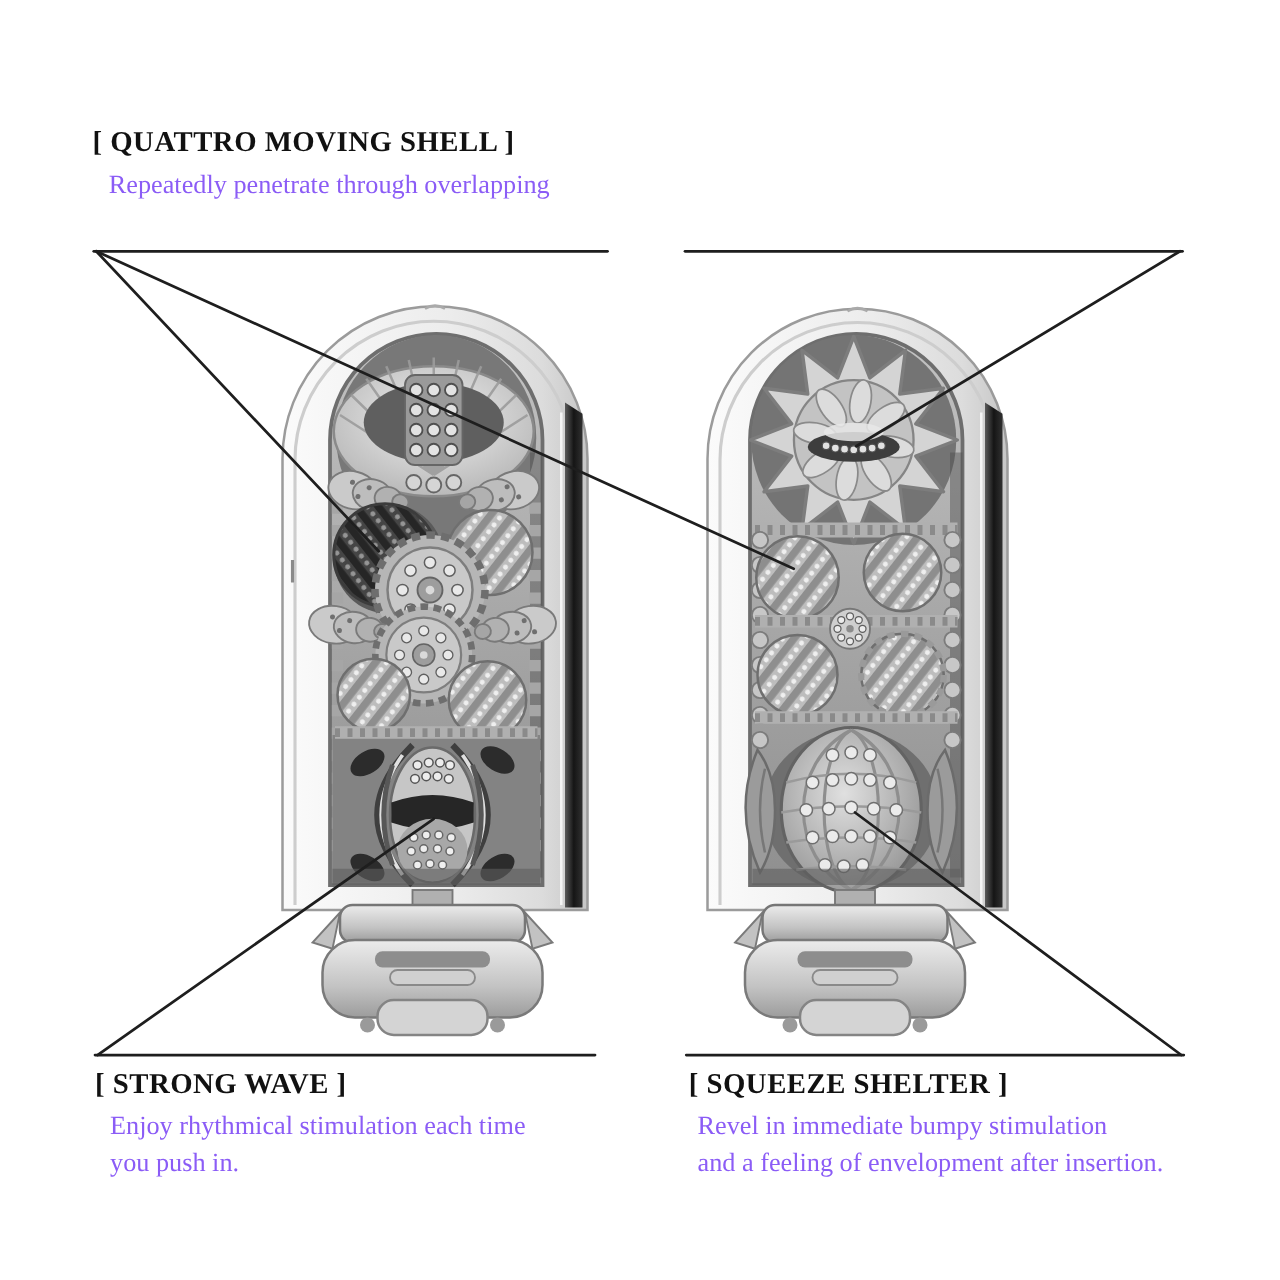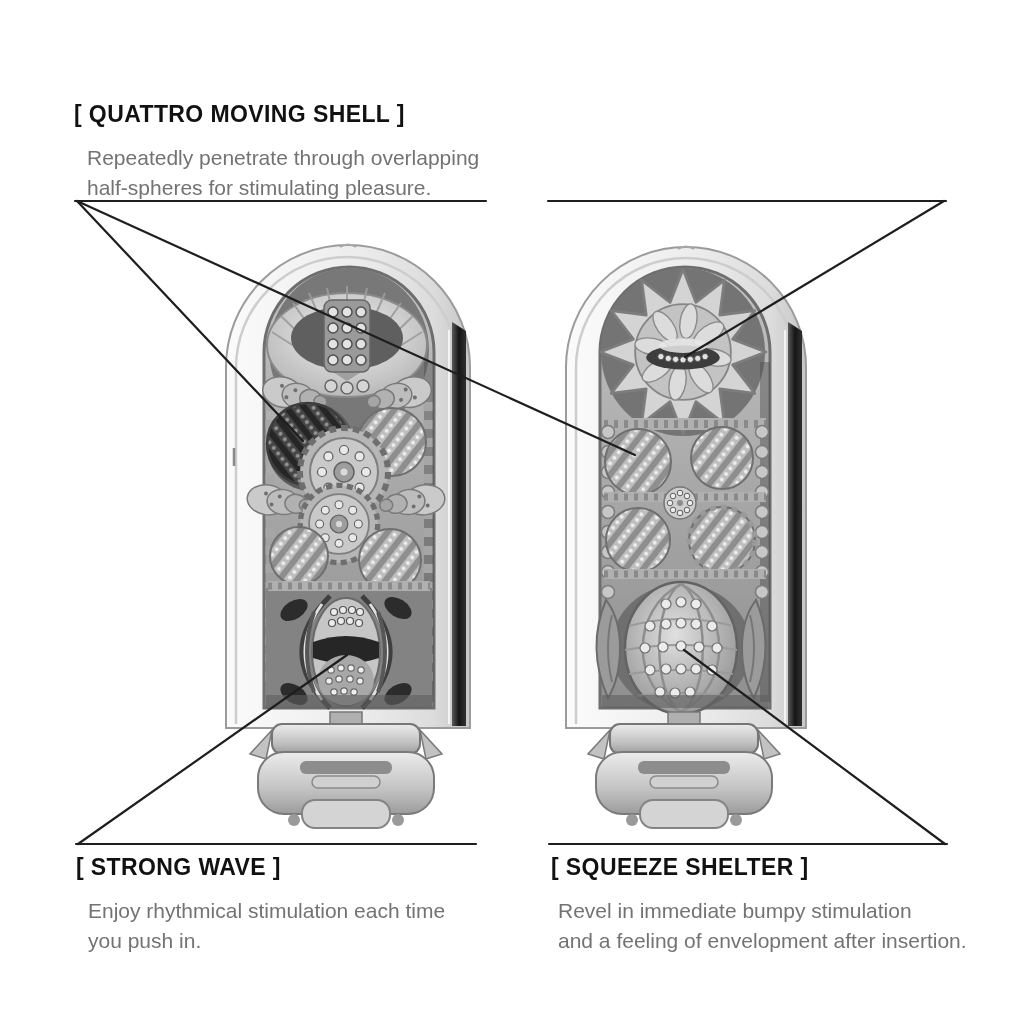--- a/index.html
+++ b/index.html
@@ -1,21 +1,21 @@
 <!DOCTYPE html>
 <html><head>
 <meta charset="utf-8">
 <style>
   html,body{margin:0;padding:0;background:#ffffff;}
   .stage{position:relative;width:1012px;height:1024px;background:#ffffff;overflow:hidden;
-         font-family:Liberation Sans, sans-serif;color:#111;}
+         font-family:Liberation Serif, serif;color:#111;}
   .stage svg{position:absolute;left:0;top:0;}
   .ann{position:absolute;}
   .ann-title{font-size:23px;font-weight:700;letter-spacing:.4px;white-space:nowrap;color:#111;}
-  .ann-desc{font-size:21px;line-height:30px;margin-top:15px;white-space:nowrap;color:#737373;}
+  .ann-desc{font-size:21px;line-height:30px;margin-top:5px;white-space:nowrap;color:#8b5cf6;}
   #ann-quattro{left:74px;top:101px;}   #ann-quattro .ann-desc{padding-left:13px;}
   #ann-bursting{left:547px;top:101px;} #ann-bursting .ann-desc{padding-left:5px;}
   #ann-strong{left:76px;top:854px;}    #ann-strong .ann-desc{padding-left:12px;}
   #ann-squeeze{left:551px;top:854px;}  #ann-squeeze .ann-desc{padding-left:7px;}
 </style>
 </head>
 <body>
 
 <div class="stage">
 
@@ -335,21 +335,20 @@
     <path d="M78 844 L347 655"></path>
     <path d="M549 844 H947"></path>
     <path d="M945 844 L684 650"></path>
   </g>
 </svg>
 
   <div class="ann" id="ann-quattro">
     <div class="ann-title">[ QUATTRO MOVING SHELL ]</div>
     <div class="ann-desc">
       <div>Repeatedly penetrate through overlapping</div>
-      <div>half-spheres for stimulating pleasure.</div>
     </div>
   </div>
 
   <div class="ann" id="ann-bursting">
   </div>
 
   <div class="ann" id="ann-squeeze">
     <div class="ann-title">[ SQUEEZE SHELTER ]</div>
     <div class="ann-desc">
       <div>Revel in immediate bumpy stimulation</div>

